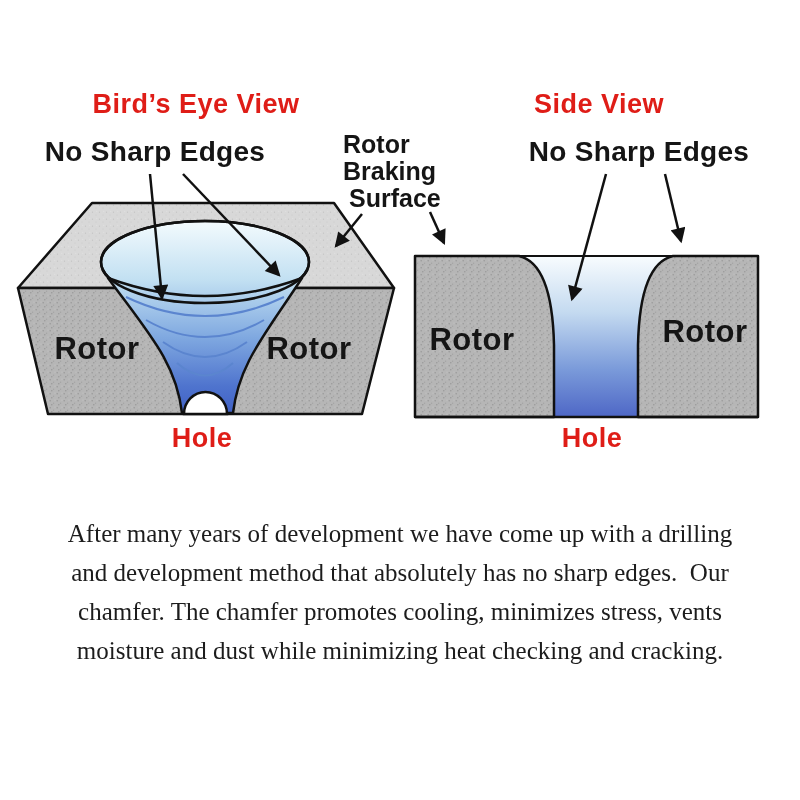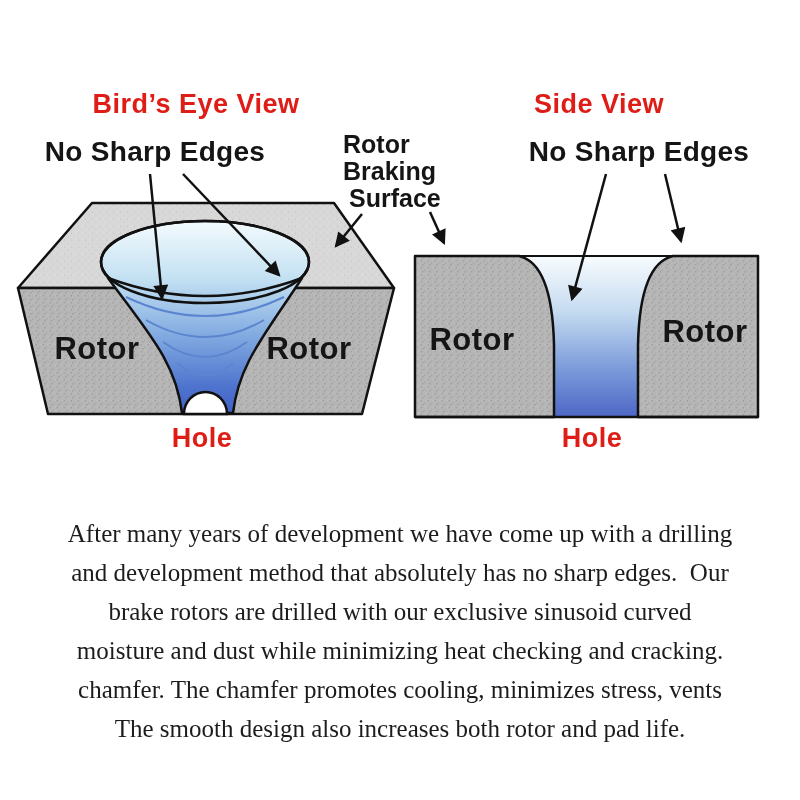--- a/index.html
+++ b/index.html
@@ -138,19 +138,17 @@
         <line x1="430" y1="212" x2="444" y2="243" marker-end="url(#ah)"></line>
         <line x1="606" y1="174" x2="572" y2="299" marker-end="url(#ah)"></line>
         <line x1="665" y1="174" x2="681" y2="241" marker-end="url(#ah)"></line>
       </g>
     </svg>
   </div>
 
   <div class="paragraph">
     <div class="pline">After many years of development we have come up with a drilling</div>
     <div class="pline">and development method that absolutely has no sharp edges.  Our</div>
-    <div class="pline">brake rotors are drilled with our exclusive sinusoid curved</div>
+    <div class="pline">chamfer. The chamfer promotes cooling, minimizes stress, vents</div>
     <div class="pline">moisture and dust while minimizing heat checking and cracking.</div>
-    <div class="pline">chamfer. The chamfer promotes cooling, minimizes stress, vents</div>
-    <div class="pline">The smooth design also increases both rotor and pad life.</div>
   </div>
 
 </div>
 
 </body></html>

